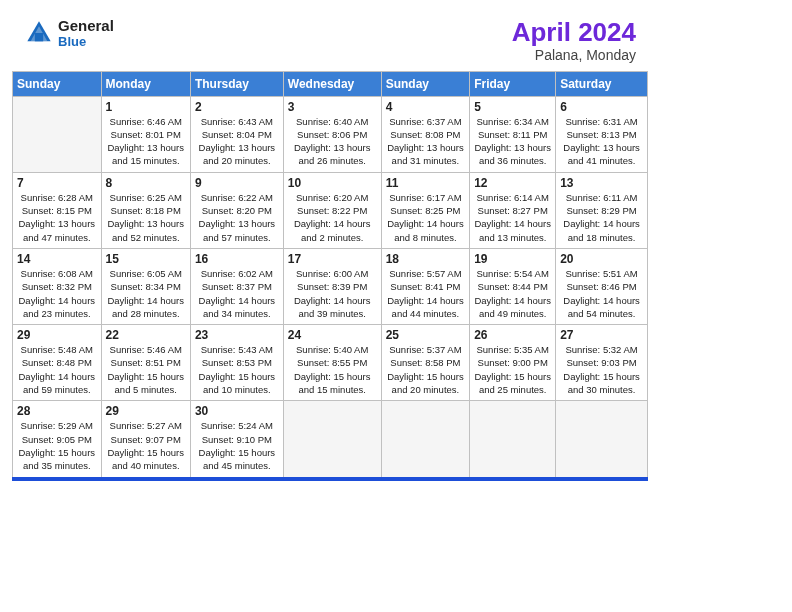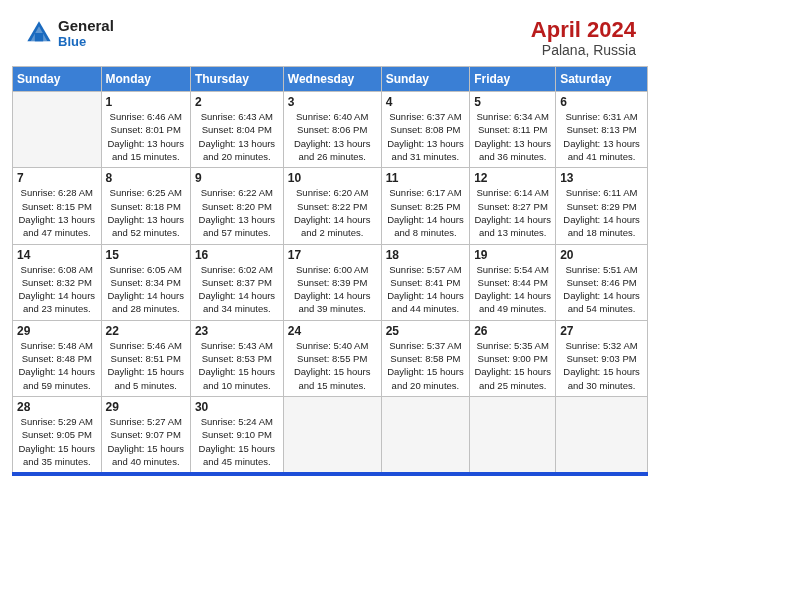--- a/index.html
+++ b/index.html
@@ -44,23 +44,23 @@
       color: #1a6abf;
     }
     .logo-icon {
       width: 30px;
       height: 30px;
     }
     .title-block {
       text-align: right;
     }
     .title-block .month-year {
-      font-size: 22px;
-      font-weight: bold;
-      color: #b91c1c;
+      font-size: 26px;
+      font-weight: bold;
+      color: #6d28d9;
       line-height: 1.1;
     }
     .title-block .location {
       font-size: 14px;
       color: #444;
     }
     .calendar-wrap {
       padding: 0 12px 12px 12px;
     }
     table {
@@ -117,21 +117,21 @@
         <polygon points="18,10 28,28 8,28" fill="#fff" opacity="0.3"></polygon>
         <rect x="13" y="18" width="10" height="10" fill="#1a6abf"></rect>
       </svg>
       <div class="logo-text">
         <span class="general">General</span>
         <span class="blue">Blue</span>
       </div>
     </div>
     <div class="title-block">
       <div class="month-year">April 2024</div>
-      <div class="location">Palana, Russia</div>
+      <div class="location">Palana, Monday</div>
     </div>
   </div>
   <div class="calendar-wrap">
     <table>
       <thead>
         <tr>
             <th>Sunday</th>
             <th>Monday</th>
             <th>Thursday</th>
             <th>Wednesday</th>

